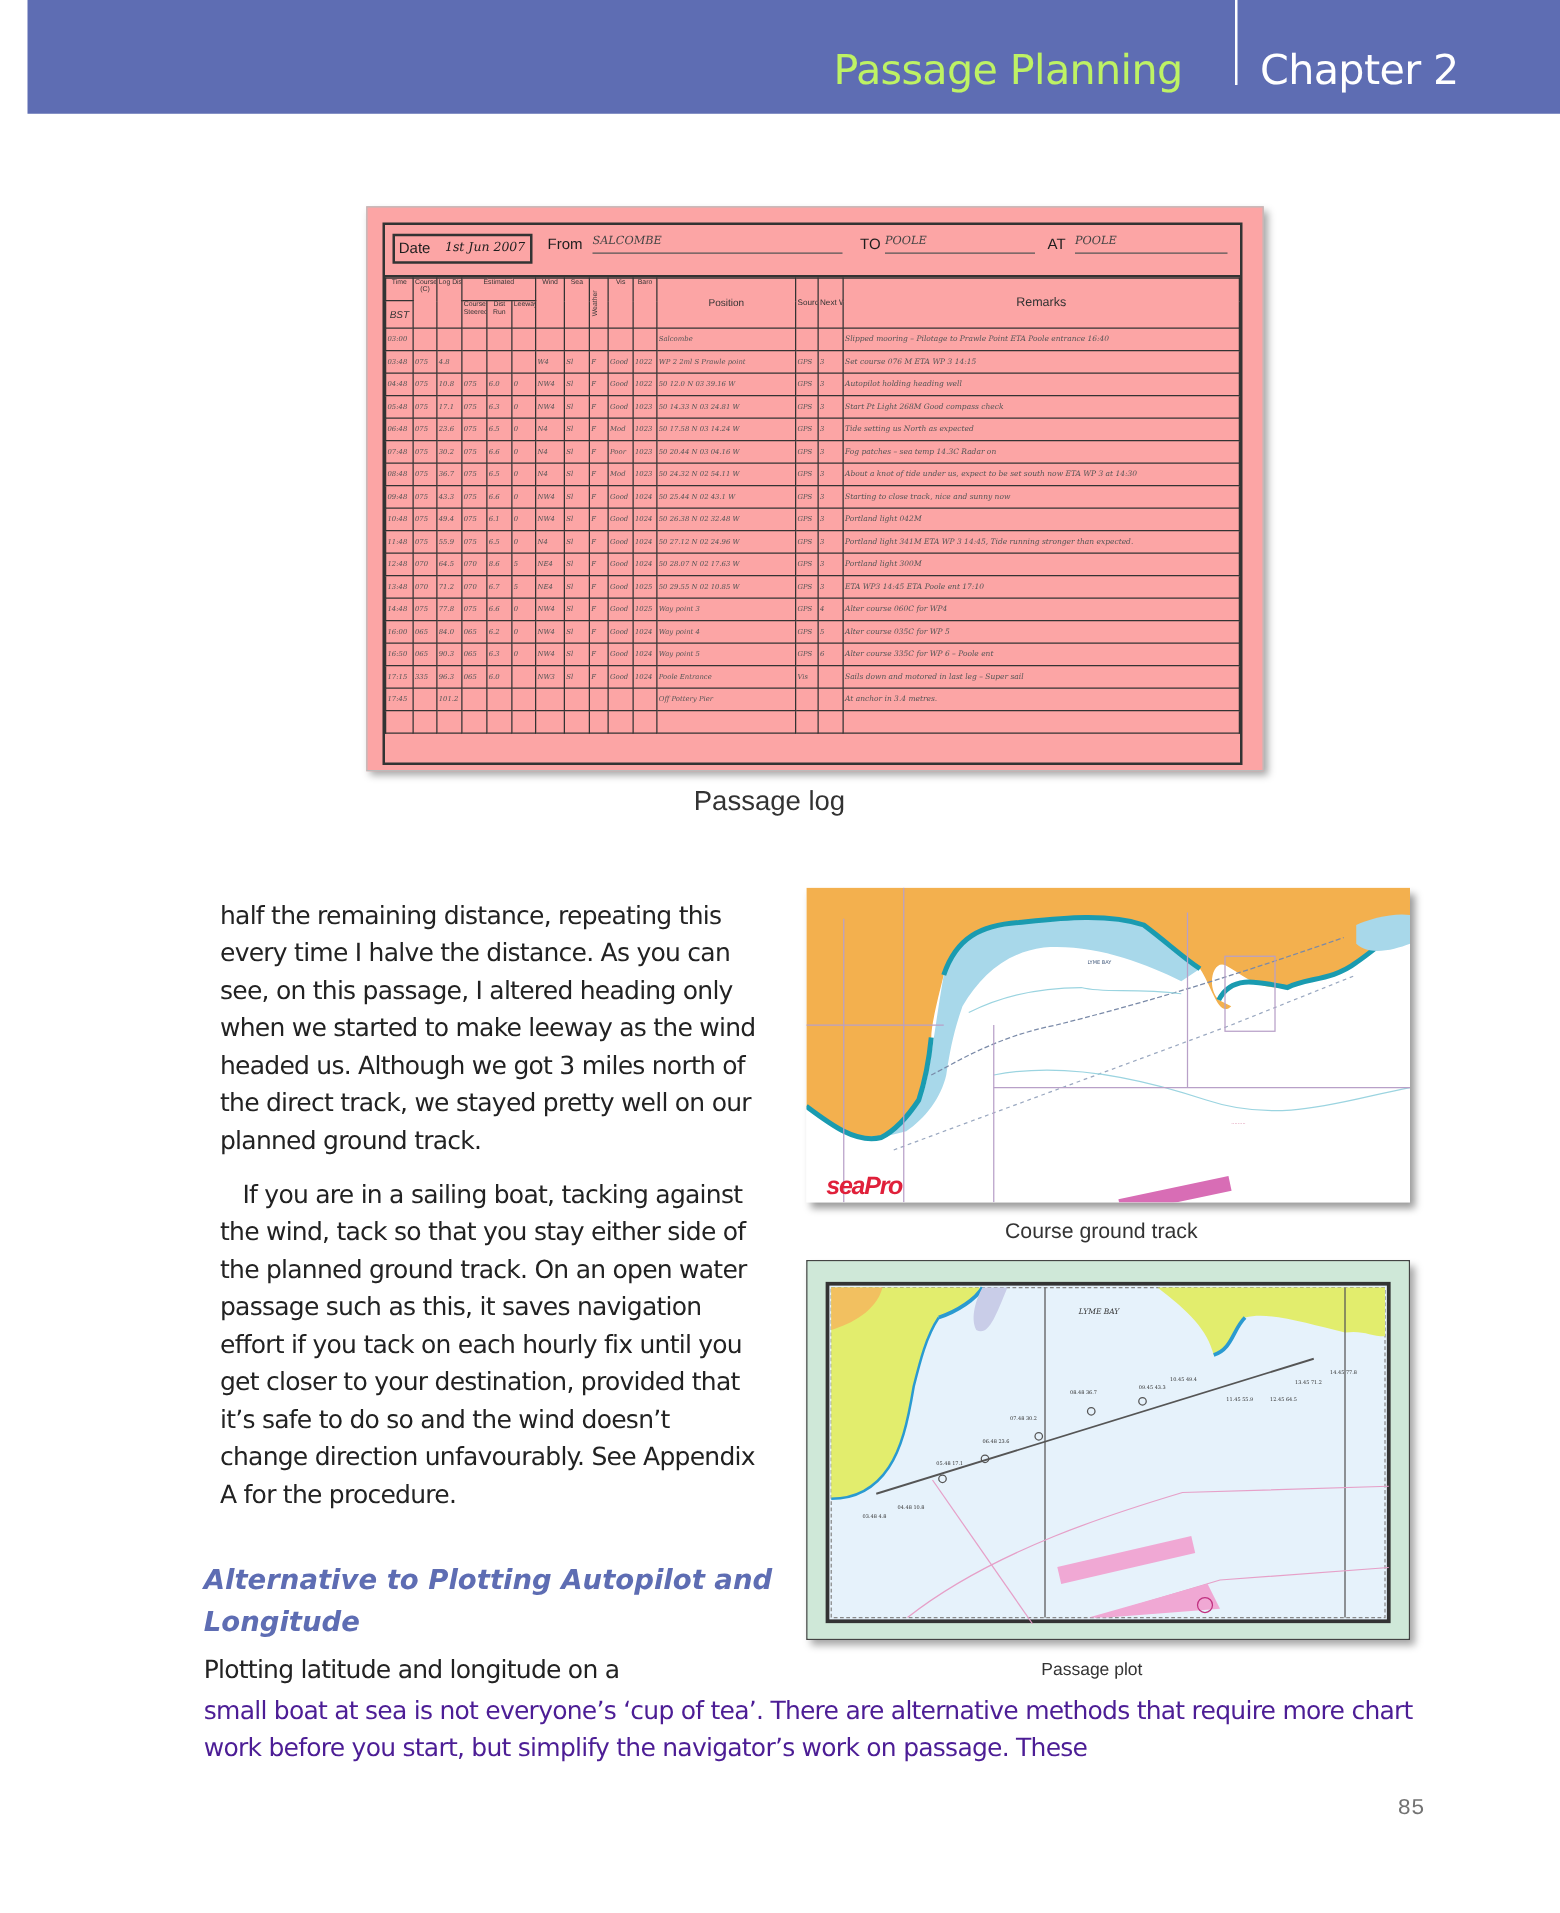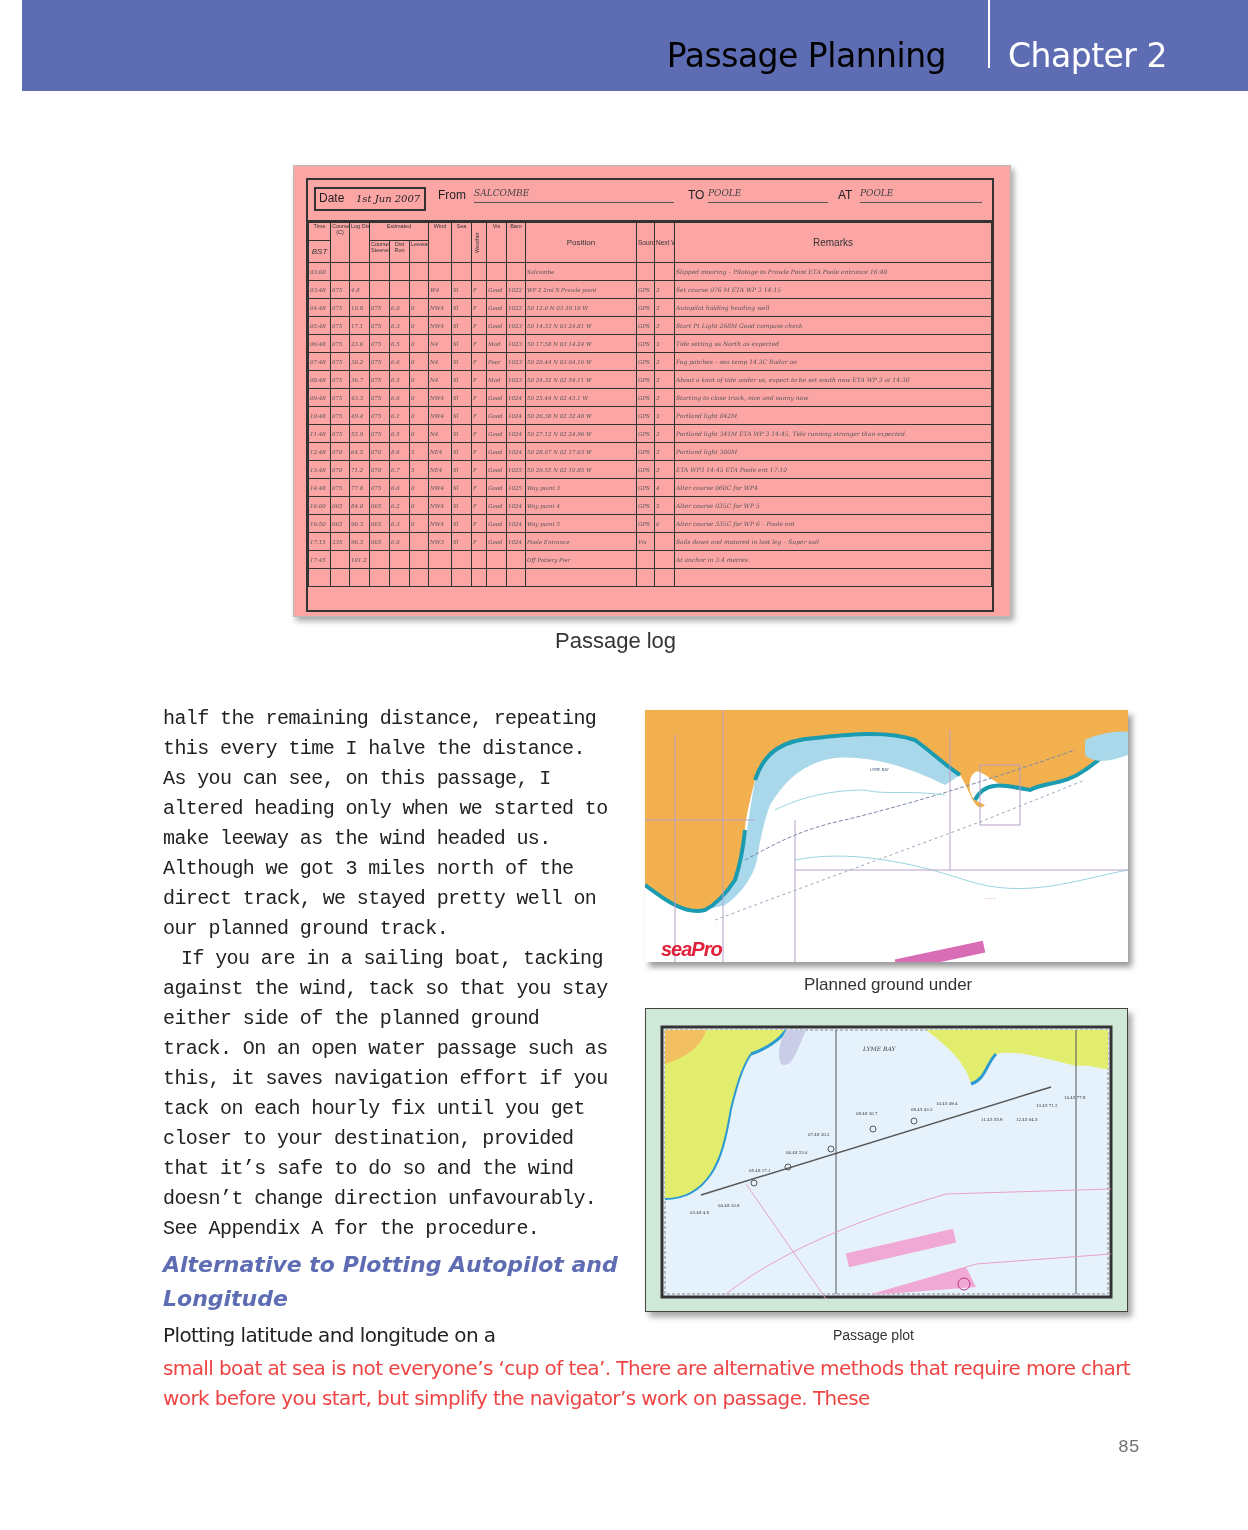--- a/index.html
+++ b/index.html
@@ -1,18 +1,18 @@
 <!DOCTYPE html>
 <html><head>
 <meta charset="utf-8">
 <style>
   html,body{margin:0;padding:0;background:#fff;}
   body{width:1248px;height:1530px;position:relative;overflow:hidden;font-family:"Liberation Sans",sans-serif;color:#1e1e1e;}
   .header{position:absolute;left:22px;top:0;width:1226px;height:91px;background:#5e6db3;}
-  .hdr-title{position:absolute;right:302px;top:36px;color:#000000;font-size:33px;font-family:"DejaVu Sans",sans-serif;font-weight:normal;letter-spacing:-0.5px;}
+  .hdr-title{position:absolute;right:302px;top:36px;color:#bef264;font-size:33px;font-family:"DejaVu Sans",sans-serif;font-weight:normal;letter-spacing:-0.5px;}
   .hdr-divider{position:absolute;left:966px;top:0;width:2px;height:68px;background:#fff;}
   .hdr-chapter{position:absolute;left:986px;top:36px;color:#fff;font-size:33px;font-family:"DejaVu Sans",sans-serif;letter-spacing:-0.5px;}
 
   
   .log-fig{position:absolute;left:293px;top:165px;width:716px;height:450px;background:#fca5a5;box-shadow:3px 4px 6px rgba(0,0,0,.35);border:1px solid #bbb;}
   .log-inner{position:absolute;left:12px;top:12px;width:684px;height:430px;border:2px solid #333;}
   .log-top{position:absolute;left:0;top:0;width:684px;height:40px;border-bottom:2px solid #333;font-size:12px;}
   .date-box{position:absolute;left:6px;top:7px;width:108px;height:20px;border:2px solid #333;}
   .date-box .lbl{position:absolute;left:3px;top:2px;font-size:12px;}
   .date-box .val{position:absolute;left:40px;top:4px;font-size:10px;font-style:italic;font-family:"DejaVu Serif",serif;}
@@ -22,25 +22,25 @@
   table.log td,table.log th{border:1.4px solid #333;font-size:5.5px;padding:0 1px;height:17px;overflow:hidden;white-space:nowrap;font-weight:normal;text-align:left;}
   table.log th{font-size:5.5px;text-align:center;vertical-align:top;color:#333;}
   table.log td.hw{font-family:"DejaVu Serif",serif;font-style:italic;color:#555;font-size:5.5px;}
   table.log td.rem{font-size:6px;}
   table.log th.big{font-size:8px;vertical-align:middle;}
   .log-caption{position:absolute;left:0;top:628px;width:1248px;text-align:center;}
   .log-caption span{position:absolute;left:555px;font-size:22px;color:#333;}
 
   
   .body-text{position:absolute;left:163px;top:704px;width:455px;font-family:"DejaVu Sans",sans-serif;font-size:20px;line-height:30px;color:#222;letter-spacing:-0.6px;}
-  .body-text p{margin:0;font-family:Liberation Mono, monospace;}
+  .body-text p{margin:13px;}
   .indent{text-indent:18px;}
   .subhead{position:absolute;left:163px;top:1248px;width:460px;font-family:"DejaVu Sans",sans-serif;font-weight:bold;font-style:italic;font-size:22px;line-height:34px;color:#5e6db3;}
   .body2a{position:absolute;left:163px;top:1323px;font-family:"DejaVu Sans",sans-serif;font-size:20px;color:#222;letter-spacing:-0.6px;}
-  .body2b{position:absolute;left:163px;top:1353px;width:980px;font-family:"DejaVu Sans",sans-serif;font-size:20px;line-height:30px;color:#ef4444;letter-spacing:-0.6px;}
+  .body2b{position:absolute;left:163px;top:1353px;width:980px;font-family:"DejaVu Sans",sans-serif;font-size:20px;line-height:30px;color:#4c1d95;letter-spacing:-0.6px;}
   .page-num{position:absolute;left:1118px;top:1437px;font-size:18px;font-family:Liberation Mono, monospace;color:#737373;}
 
   
   .map1{position:absolute;left:645px;top:710px;width:483px;height:252px;background:#fff;box-shadow:4px 5px 6px rgba(0,0,0,.4);overflow:hidden;}
   .map1-cap{position:absolute;left:804px;top:975px;font-size:17px;color:#333;}
   .map2{position:absolute;left:645px;top:1008px;width:481px;height:302px;background:#cfe8d8;box-shadow:4px 5px 6px rgba(0,0,0,.35);overflow:hidden;border:1px solid #444;}
   .map2-cap{position:absolute;left:833px;top:1327px;font-size:14px;color:#333;}
   .seapro{position:absolute;left:16px;top:228px;color:#e0203a;font-size:20px;font-weight:bold;font-style:italic;letter-spacing:-1px;}
 </style>
 </head>
@@ -450,21 +450,21 @@
     <line x1="150" y1="110" x2="150" y2="252" stroke="#b8a0c8" stroke-width="1"></line>
     <line x1="305" y1="20" x2="305" y2="160" stroke="#b8a0c8" stroke-width="1"></line>
     <line x1="150" y1="160" x2="483" y2="160" stroke="#b8a0c8" stroke-width="1"></line>
     <line x1="0" y1="110" x2="110" y2="110" stroke="#b8a0c8" stroke-width="1"></line>
     <rect x="335" y="55" width="40" height="60" fill="none" stroke="#b8a0c8" stroke-width="1"></rect>
     <text x="225" y="61" font-size="4" fill="#4a6080" font-family="DejaVu Sans, sans-serif">LYME BAY</text>
     <text x="340" y="190" font-size="4" fill="#c04070" font-family="DejaVu Sans, sans-serif">·········</text>
   </svg>
   <span class="seapro">seaPro</span>
 </div>
-<div class="map1-cap">Planned ground under</div>
+<div class="map1-cap">Course ground track</div>
 
 <div class="map2">
   <svg width="481" height="302" viewBox="0 0 481 302">
     <rect width="481" height="302" fill="#cfe8d8"></rect>
     <rect x="16" y="18" width="449" height="270" fill="#e6f2fb" stroke="#333" stroke-width="3"></rect>
     <rect x="19" y="21" width="443" height="264" fill="none" stroke="#888" stroke-width="1" stroke-dasharray="3 2"></rect>
     <path d="M19 21 H140 C135 30 120 40 105 45 C95 60 90 80 85 100 C80 130 75 150 65 165 C55 180 40 190 19 190 Z" fill="#e2ed6d"></path>
     <path d="M19 21 H60 C55 40 35 50 19 55 Z" fill="#f2c060"></path>
     <path d="M140 21 C135 30 120 40 105 45" fill="none" stroke="#2a9ad0" stroke-width="3"></path>
     <path d="M105 45 C95 60 90 80 85 100 C80 130 75 150 65 165 C55 180 40 190 19 190" fill="none" stroke="#2a9ad0" stroke-width="2"></path>

